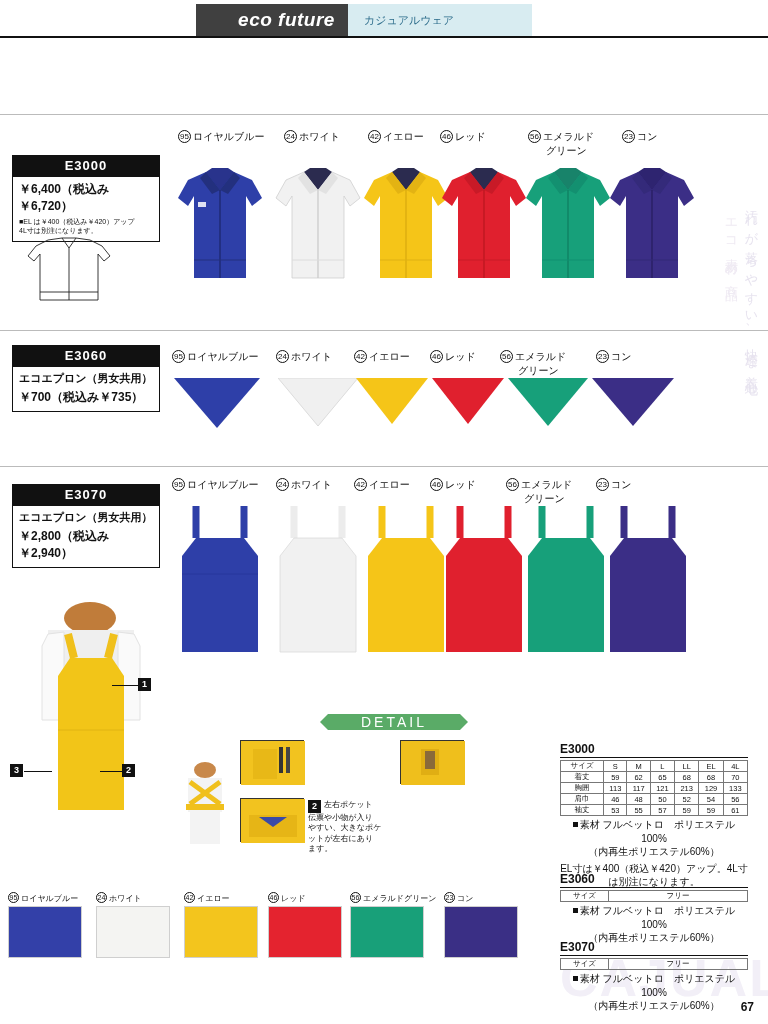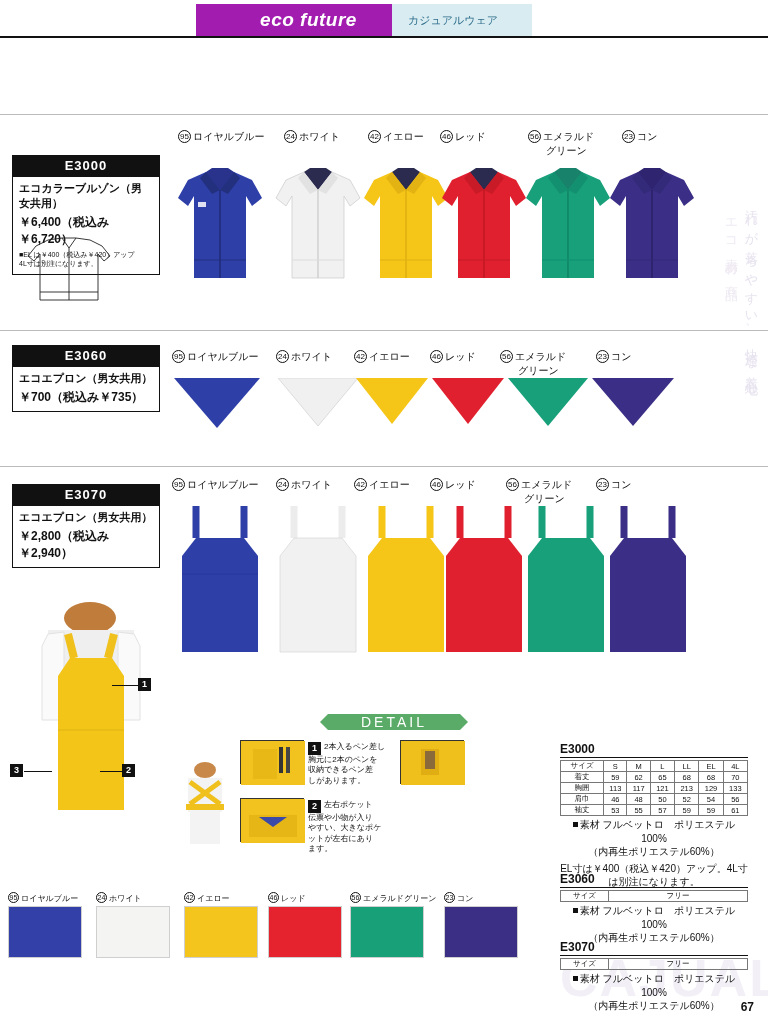--- a/index.html
+++ b/index.html
@@ -13,21 +13,21 @@
     overflow:hidden;
   }
   .page { position:relative; width:768px; height:1024px; }
 
   
   .header-band {
     position:absolute; left:196px; top:4px; width:336px; height:32px;
     display:flex; align-items:stretch;
   }
   .eco-logo {
-    width:196px; background:#a21caf;
+    width:152px; background:#404040;
     display:flex; align-items:center; justify-content:center;
     color:#fff; font-style:italic; font-weight:bold; font-size:19px;
     letter-spacing:0.5px;
     padding-left:29px;
   }
   .cas-label {
     flex:1; background:#d8ecf1;
     display:flex; align-items:center; padding-left:16px;
     color:#2b6b8a; font-size:11px;
   }
@@ -146,21 +146,20 @@
 
   <div class="wm">汚れが落ちやすい、快適な着心地。</div>
   <div class="wm2">エコ素材の商品</div>
   <div class="wm3">CAJUAL</div>
 
   <div class="hr" style="top:114px;"></div>
 
   <div class="info-box" style="left:12px; top:155px;">
     <div class="info-code">E3000</div>
     <div class="info-body">
-      <div class="info-name">エコカラーブルゾン（男女共用）</div>
       <div class="info-price">￥6,400（税込み￥6,720）</div>
       <div class="info-note" style="white-space:pre-line;">■EL は￥400（税込み￥420）アップ
 4L寸は別注になります。</div>
     </div>
   </div>
 
   <svg class="sketch" viewBox="0 0 110 78">
     <g fill="none" stroke="#222" stroke-width="0.9">
       <path d="M34 10 L22 16 L14 26 L20 31 L26 24 L26 70 L84 70 L84 24 L90 31 L96 26 L88 16 L76 10 L62 8 L48 8 Z"></path>
       <path d="M48 8 L55 18 L62 8"></path>
@@ -380,26 +379,20 @@
 
   <div class="detail-head">DETAIL</div>
 
   <div class="detail-card" style="left:240px; top:740px; width:64px; height:44px; background:#f4c622;">
     <svg viewBox="0 0 64 44" width="64" height="44">
       <rect width="64" height="44" fill="#f2c31f"></rect>
       <rect x="12" y="8" width="24" height="30" fill="#e8b817"></rect>
       <rect x="38" y="6" width="4" height="26" fill="#333"></rect>
       <rect x="45" y="6" width="4" height="26" fill="#444"></rect>
     </svg>
-  </div>
-  <div class="detail-text" style="left:308px; top:742px;">
-    <span class="detail-num">1</span><span style="white-space:pre-line;">2本入るペン差し
-胸元に2本のペンを
-収納できるペン差
-しがあります。</span>
   </div>
 
   <div class="detail-card" style="left:400px; top:740px; width:64px; height:44px;">
     <svg viewBox="0 0 64 44" width="64" height="44">
       <rect width="64" height="44" fill="#efbf1c"></rect>
       <rect x="20" y="8" width="18" height="26" fill="#e0ae13"></rect>
       <rect x="24" y="10" width="10" height="18" fill="#8a6a3a"></rect>
     </svg>
   </div>
 

